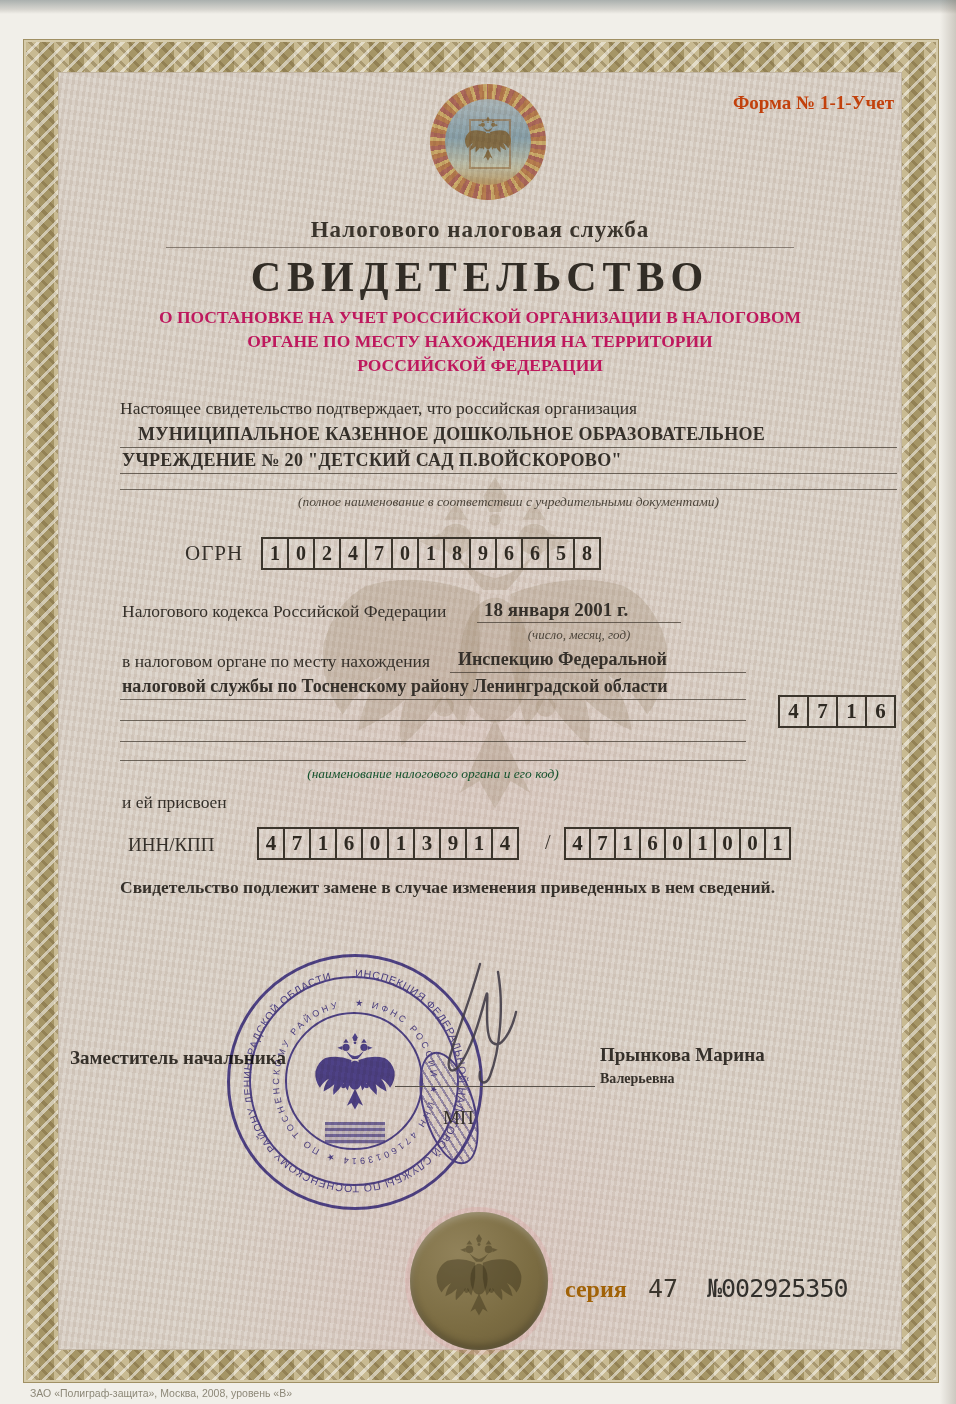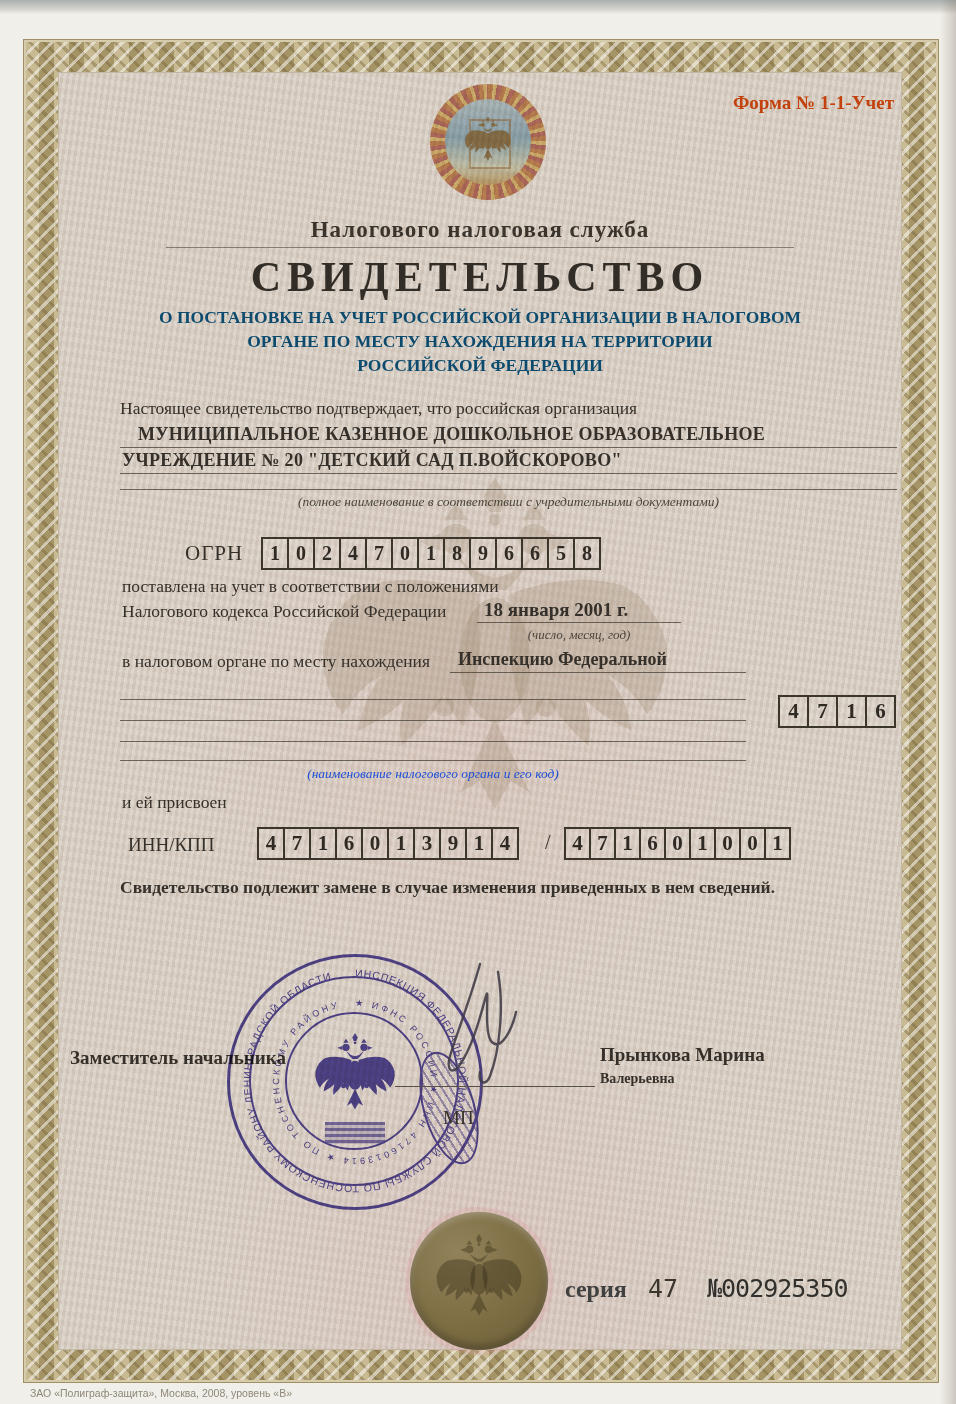--- a/index.html
+++ b/index.html
@@ -50,21 +50,21 @@
   .holo-inner{position:absolute;left:15px;top:15px;width:86px;height:86px;border-radius:50%;
     background:linear-gradient(180deg,#b8d2e2 0%,#86b2cc 45%,#d6e0c8 78%,#caa45e 100%);
     display:flex;align-items:center;justify-content:center;}
   .holo-frame{position:absolute;left:24px;top:20px;width:38px;height:46px;
     border:2px solid rgba(150,95,30,.55);}
   .holo-eagle{width:52px;height:52px;color:#7c5a1e;opacity:.9;}
 
   .agency{left:60px;top:217px;width:840px;font-size:23px;font-weight:bold;text-align:center;letter-spacing:1px;color:#3a342c;}
   .agency-rule{left:166px;top:247px;width:628px;height:1px;background:rgba(90,80,70,.65);}
   .cert-title{left:60px;top:253px;width:840px;font-size:42px;font-weight:bold;text-align:center;letter-spacing:6px;color:#322d26;}
-  .subtitle{left:60px;top:305px;width:840px;text-align:center;font-size:17.5px;font-weight:bold;line-height:24px;color:#0c4a6e;}
+  .subtitle{left:60px;top:305px;width:840px;text-align:center;font-size:17.5px;font-weight:bold;line-height:24px;color:#be185d;}
 
   .confirm{left:120px;top:398px;font-size:17.5px;}
   .orgline1{left:138px;top:424px;font-size:18px;font-weight:bold;letter-spacing:.3px;}
   .orgline2{left:122px;top:450px;font-size:18px;font-weight:bold;letter-spacing:.3px;}
   .rule{height:1px;background:rgba(70,62,52,.75);}
   .u-org1{left:120px;top:447px;width:777px;}
   .u-org2{left:120px;top:473px;width:777px;}
   .u-org3{left:120px;top:489px;width:777px;}
   .cap-org{left:120px;top:494px;width:777px;font-size:13.5px;font-style:italic;text-align:center;color:#4c453b;}
 
@@ -85,21 +85,21 @@
   .office-intro{left:122px;top:651px;font-size:17.5px;}
   .office1{left:458px;top:649px;font-size:18px;font-weight:bold;}
   .u-office1{left:450px;top:672px;width:296px;}
   .office2{left:122px;top:676px;font-size:18px;font-weight:bold;}
   .u-office2{left:120px;top:699px;width:626px;}
   .u-e1{left:120px;top:720px;width:626px;}
   .u-e2{left:120px;top:741px;width:626px;}
   .u-e3{left:120px;top:760px;width:626px;}
   .code-boxes{left:778px;top:695px;}
   .code-boxes .cell{width:31px;font-size:21px;}
-  .cap-office{left:120px;top:766px;width:626px;font-size:13.5px;font-style:italic;text-align:center;color:#1d4ed8;}
+  .cap-office{left:120px;top:766px;width:626px;font-size:13.5px;font-style:italic;text-align:center;color:#14532d;}
 
   .assigned{left:122px;top:792px;font-size:17.5px;}
   .innkpp-label{left:128px;top:834px;font-size:19px;}
   .inn-boxes{left:257px;top:827px;}
   .inn-boxes .cell{width:28px;font-size:21px;}
   .slash{left:545px;top:831px;font-size:20px;}
   .kpp-boxes{left:564px;top:827px;}
   .kpp-boxes .cell{width:27px;font-size:21px;}
   .replace-note{left:120px;top:877px;font-size:17.5px;font-weight:bold;}
 
@@ -124,21 +124,21 @@
   .name1{left:600px;top:1044px;font-size:19px;font-weight:bold;}
   .name2{left:600px;top:1071px;font-size:14px;font-weight:bold;}
 
   
   .seal{left:410px;top:1212px;width:138px;height:138px;border-radius:50%;z-index:2;
     background:radial-gradient(circle at 35% 30%,#91825a,#7b6c42 58%,#6a5c38 100%);
     box-shadow:0 0 0 5px rgba(222,160,160,.28), inset 0 3px 7px rgba(255,255,255,.28), inset 0 -4px 9px rgba(0,0,0,.3);
     display:flex;align-items:center;justify-content:center;}
   .seal-eagle{width:96px;height:96px;color:rgba(48,40,18,.38);}
 
-  .series-label{left:565px;top:1276px;font-size:24px;font-weight:bold;color:#404040;}
+  .series-label{left:565px;top:1276px;font-size:24px;font-weight:bold;color:#a16207;}
   .series-value{left:648px;top:1274px;font-size:25px;font-family:"DejaVu Sans Mono",monospace;color:#3a352d;}
   .number-value{left:707px;top:1274px;font-size:25px;font-family:"DejaVu Sans Mono",monospace;letter-spacing:-1px;color:#32302c;}
 
   .printer-note{left:30px;top:1387px;font-size:10.5px;font-family:"Liberation Sans",sans-serif;color:#8d8878;z-index:6;}
 </style>
 </head>
 <body>
 
 <svg width="0" height="0" style="position:absolute">
   <symbol id="eagle" viewBox="0 0 200 200">
@@ -207,29 +207,29 @@
       <span class="cell">0</span>
       <span class="cell">1</span>
       <span class="cell">8</span>
       <span class="cell">9</span>
       <span class="cell">6</span>
       <span class="cell">6</span>
       <span class="cell">5</span>
       <span class="cell">8</span>
     </div>
 
-  <div class="abs regline1">поставлена на учет в соответствии с положениями</div>
   <div class="abs regline2">Налогового кодекса Российской Федерации</div>
   <div class="abs regdate">18 января 2001 г.</div>
   <div class="abs rule u-date"></div>
   <div class="abs cap-date">(число, месяц, год)</div>
 
   <div class="abs office-intro">в налоговом органе по месту нахождения</div>
   <div class="abs office1">Инспекцию Федеральной</div>
   <div class="abs rule u-office1"></div>
+  <div class="abs office2">налоговой службы по Тосненскому району Ленинградской области</div>
   <div class="abs rule u-office2"></div>
   <div class="abs rule u-e1"></div>
   <div class="abs rule u-e2"></div>
   <div class="abs rule u-e3"></div>
   <div class="abs cellrow code-boxes">
       <span class="cell">4</span>
       <span class="cell">7</span>
       <span class="cell">1</span>
       <span class="cell">6</span>
     </div>

